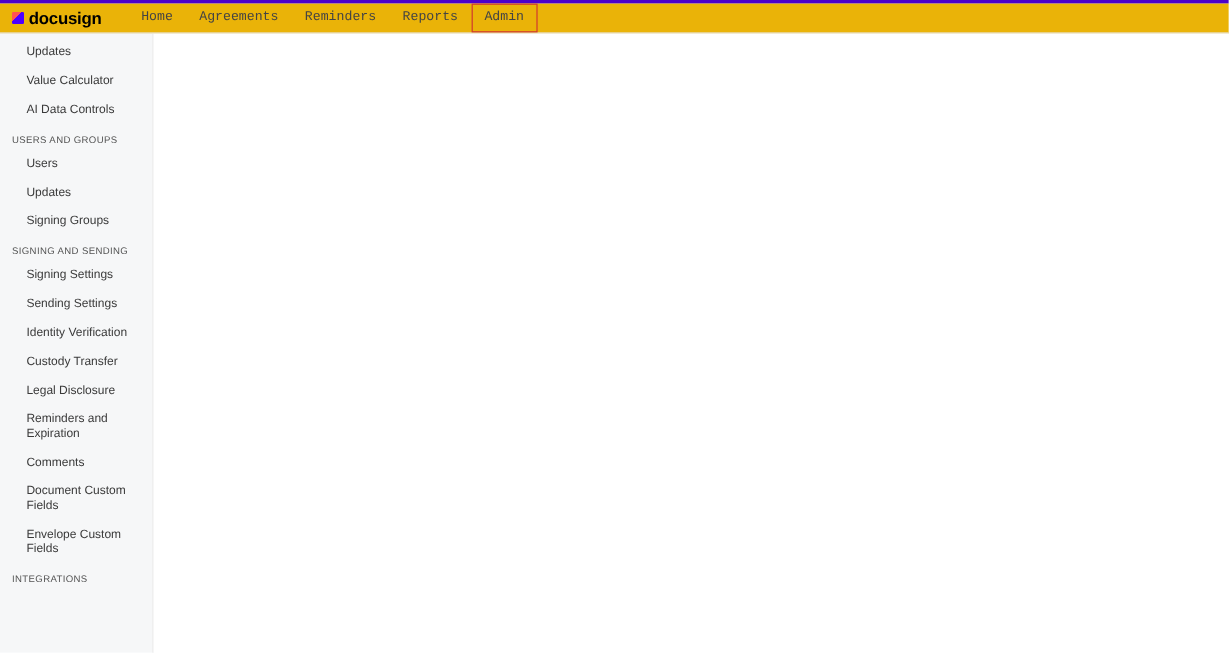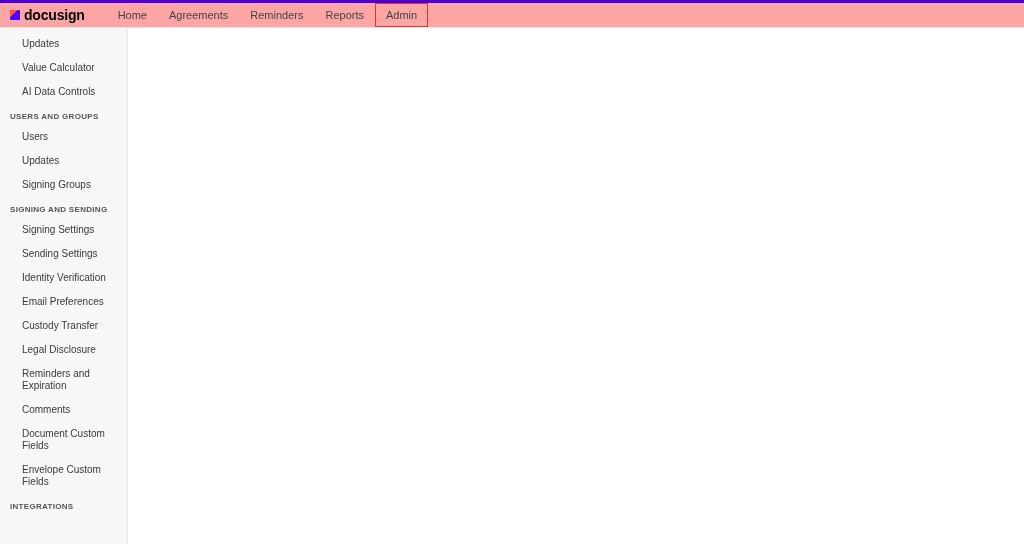--- a/index.html
+++ b/index.html
@@ -16,21 +16,21 @@
     height: 3px;
     background: #4c00c9;
     width: 100%;
   }
   .header {
     display: flex;
     align-items: center;
     height: 25px;
     border-bottom: 1px solid #e5e5e5;
     padding-left: 10px;
-    background: #fca5a5;
+    background: #eab308;
   }
   .logo {
     display: flex;
     align-items: center;
     gap: 4px;
     margin-right: 22px;
   }
   .logo-mark {
     width: 10px;
     height: 10px;
@@ -41,20 +41,21 @@
     font-weight: 700;
     font-size: 14px;
     letter-spacing: -0.2px;
     color: #000;
   }
   .nav {
     display: flex;
     align-items: center;
     gap: 0;
     height: 100%;
+    font-family: Liberation Mono, monospace;
   }
   .nav-item {
     font-size: 11px;
     color: #444;
     padding: 0 11px;
     height: 100%;
     display: flex;
     align-items: center;
     cursor: pointer;
   }
@@ -70,21 +71,21 @@
     width: 128px;
     background: #f6f7f8;
     border-right: 1px solid #e9e9e9;
     overflow-y: auto;
     padding-top: 4px;
     padding-bottom: 8px;
   }
   .sidebar::-webkit-scrollbar { width: 0; }
   .side-section-title {
     font-size: 8px;
-    font-weight: 700;
+    font-weight: 400;
     letter-spacing: 0.3px;
     color: #555;
     padding: 8px 10px 4px 10px;
     text-transform: uppercase;
   }
   .side-item {
     font-size: 10px;
     color: #3a3a3a;
     padding: 6px 10px 6px 22px;
     cursor: pointer;
@@ -123,21 +124,20 @@
 
     <div class="side-section-title">USERS AND GROUPS</div>
     <div class="side-item">Users</div>
     <div class="side-item">Updates</div>
     <div class="side-item">Signing Groups</div>
 
     <div class="side-section-title">SIGNING AND SENDING</div>
     <div class="side-item">Signing Settings</div>
     <div class="side-item">Sending Settings</div>
     <div class="side-item">Identity Verification</div>
-    <div class="side-item">Email Preferences</div>
     <div class="side-item">Custody Transfer</div>
     <div class="side-item">Legal Disclosure</div>
     <div class="side-item">Reminders and Expiration</div>
     <div class="side-item">Comments</div>
     <div class="side-item">Document Custom Fields</div>
     <div class="side-item">Envelope Custom Fields</div>
 
     <div class="side-section-title">INTEGRATIONS</div>
 
   </aside>

